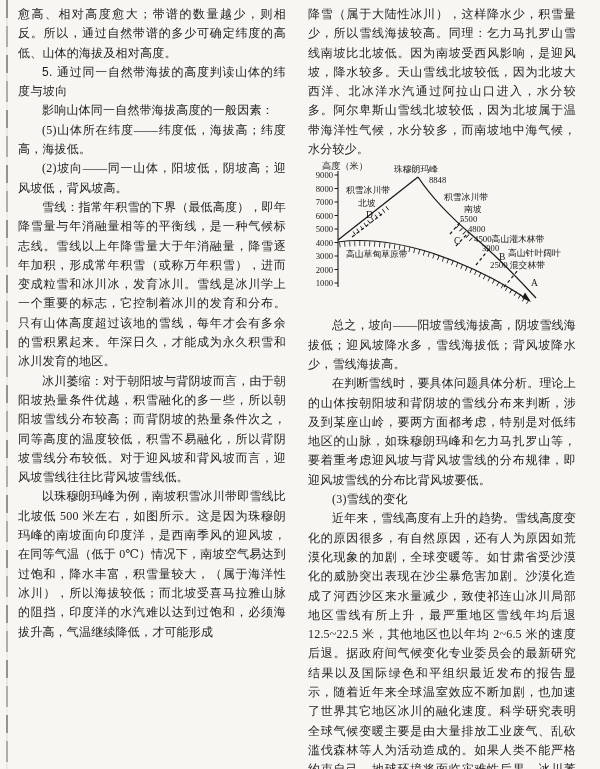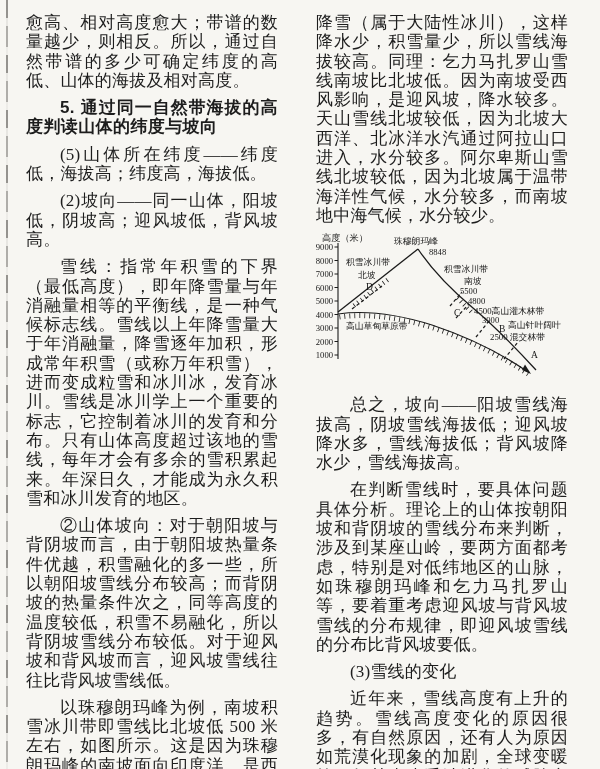--- a/index.html
+++ b/index.html
@@ -7,27 +7,27 @@
     width:600px;height:769px;overflow:hidden;position:relative;
     background:#f7f6f2;color:#1d1d1d;
     font-family:"Liberation Serif","DejaVu Serif",serif;
   }
   .page{
     position:absolute;left:18px;top:5px;right:18px;
     display:flex;gap:22px;
   }
   .col{width:268px;flex:0 0 268px;}
   p{
-    margin:8px;font-size:17px;line-height:19.3px;
+    margin:0;font-size:12px;line-height:19.3px;
     text-align:justify;text-justify:inter-ideograph;
     letter-spacing:.2px;
   }
   p.ind{text-indent:2em;}
   p.head{
-    text-indent:2em;font-weight:bold;
+    text-indent:2em;font-weight:normal;
     font-family:"Liberation Sans","DejaVu Sans",sans-serif;
     letter-spacing:.4px;
   }
   .gutter{
     position:absolute;left:6px;top:0;bottom:0;width:2px;
     background:repeating-linear-gradient(to bottom,
       rgba(45,42,38,.75) 0 18px, rgba(45,42,38,.12) 18px 26px,
       rgba(45,42,38,.55) 26px 47px, rgba(45,42,38,.08) 47px 55px);
     opacity:.65;
   }
@@ -45,24 +45,25 @@
 </head>
 <body>
 
 <div class="gutter"></div>
 
 <div class="page">
 
   <div class="col">
     <p>愈高、相对高度愈大；带谱的数量越少，则相反。所以，通过自然带谱的多少可确定纬度的高低、山体的海拔及相对高度。</p>
     <p class="head">5. 通过同一自然带海拔的高度判读山体的纬度与坡向</p>
+    <p class="ind">影响山体同一自然带海拔高度的一般因素：</p>
     <p class="ind">(5)山体所在纬度——纬度低，海拔高；纬度高，海拔低。</p>
     <p class="ind">(2)坡向——同一山体，阳坡低，阴坡高；迎风坡低，背风坡高。</p>
     <p class="ind">雪线：指常年积雪的下界（最低高度），即年降雪量与年消融量相等的平衡线，是一种气候标志线。雪线以上年降雪量大于年消融量，降雪逐年加积，形成常年积雪（或称万年积雪），进而变成粒雪和冰川冰，发育冰川。雪线是冰川学上一个重要的标志，它控制着冰川的发育和分布。只有山体高度超过该地的雪线，每年才会有多余的雪积累起来。年深日久，才能成为永久积雪和冰川发育的地区。</p>
-    <p class="ind">②山体坡向：对于朝阳坡与背阴坡而言，由于朝阳坡热量条件优越，积雪融化的多一些，所以朝阳坡雪线分布较高；而背阴坡的热量条件次之，同等高度的温度较低，积雪不易融化，所以背阴坡雪线分布较低。对于迎风坡和背风坡而言，迎风坡雪线往往比背风坡雪线低。</p>
+    <p class="ind">冰川萎缩：对于朝阳坡与背阴坡而言，由于朝阳坡热量条件优越，积雪融化的多一些，所以朝阳坡雪线分布较高；而背阴坡的热量条件次之，同等高度的温度较低，积雪不易融化，所以背阴坡雪线分布较低。对于迎风坡和背风坡而言，迎风坡雪线往往比背风坡雪线低。</p>
     <p class="ind">以珠穆朗玛峰为例，南坡积雪冰川带即雪线比北坡低 500 米左右，如图所示。这是因为珠穆朗玛峰的南坡面向印度洋，是西南季风的迎风坡，在同等气温（低于 0℃）情况下，南坡空气易达到过饱和，降水丰富，积雪量较大，（属于海洋性冰川），所以海拔较低；而北坡受喜马拉雅山脉的阻挡，印度洋的水汽难以达到过饱和，必须海拔升高，气温继续降低，才可能形成</p>
   </div>
 
   <div class="col">
     <p>降雪（属于大陆性冰川），这样降水少，积雪量少，所以雪线海拔较高。同理：乞力马扎罗山雪线南坡比北坡低。因为南坡受西风影响，是迎风坡，降水较多。天山雪线北坡较低，因为北坡大西洋、北冰洋水汽通过阿拉山口进入，水分较多。阿尔卑斯山雪线北坡较低，因为北坡属于温带海洋性气候，水分较多，而南坡地中海气候，水分较少。</p>
 
     <div class="figure">
       <svg width="268" height="150" viewBox="0 0 268 150">
 
         <path class="stroke" d="M30,10 V126" stroke-width="1.1"></path>

